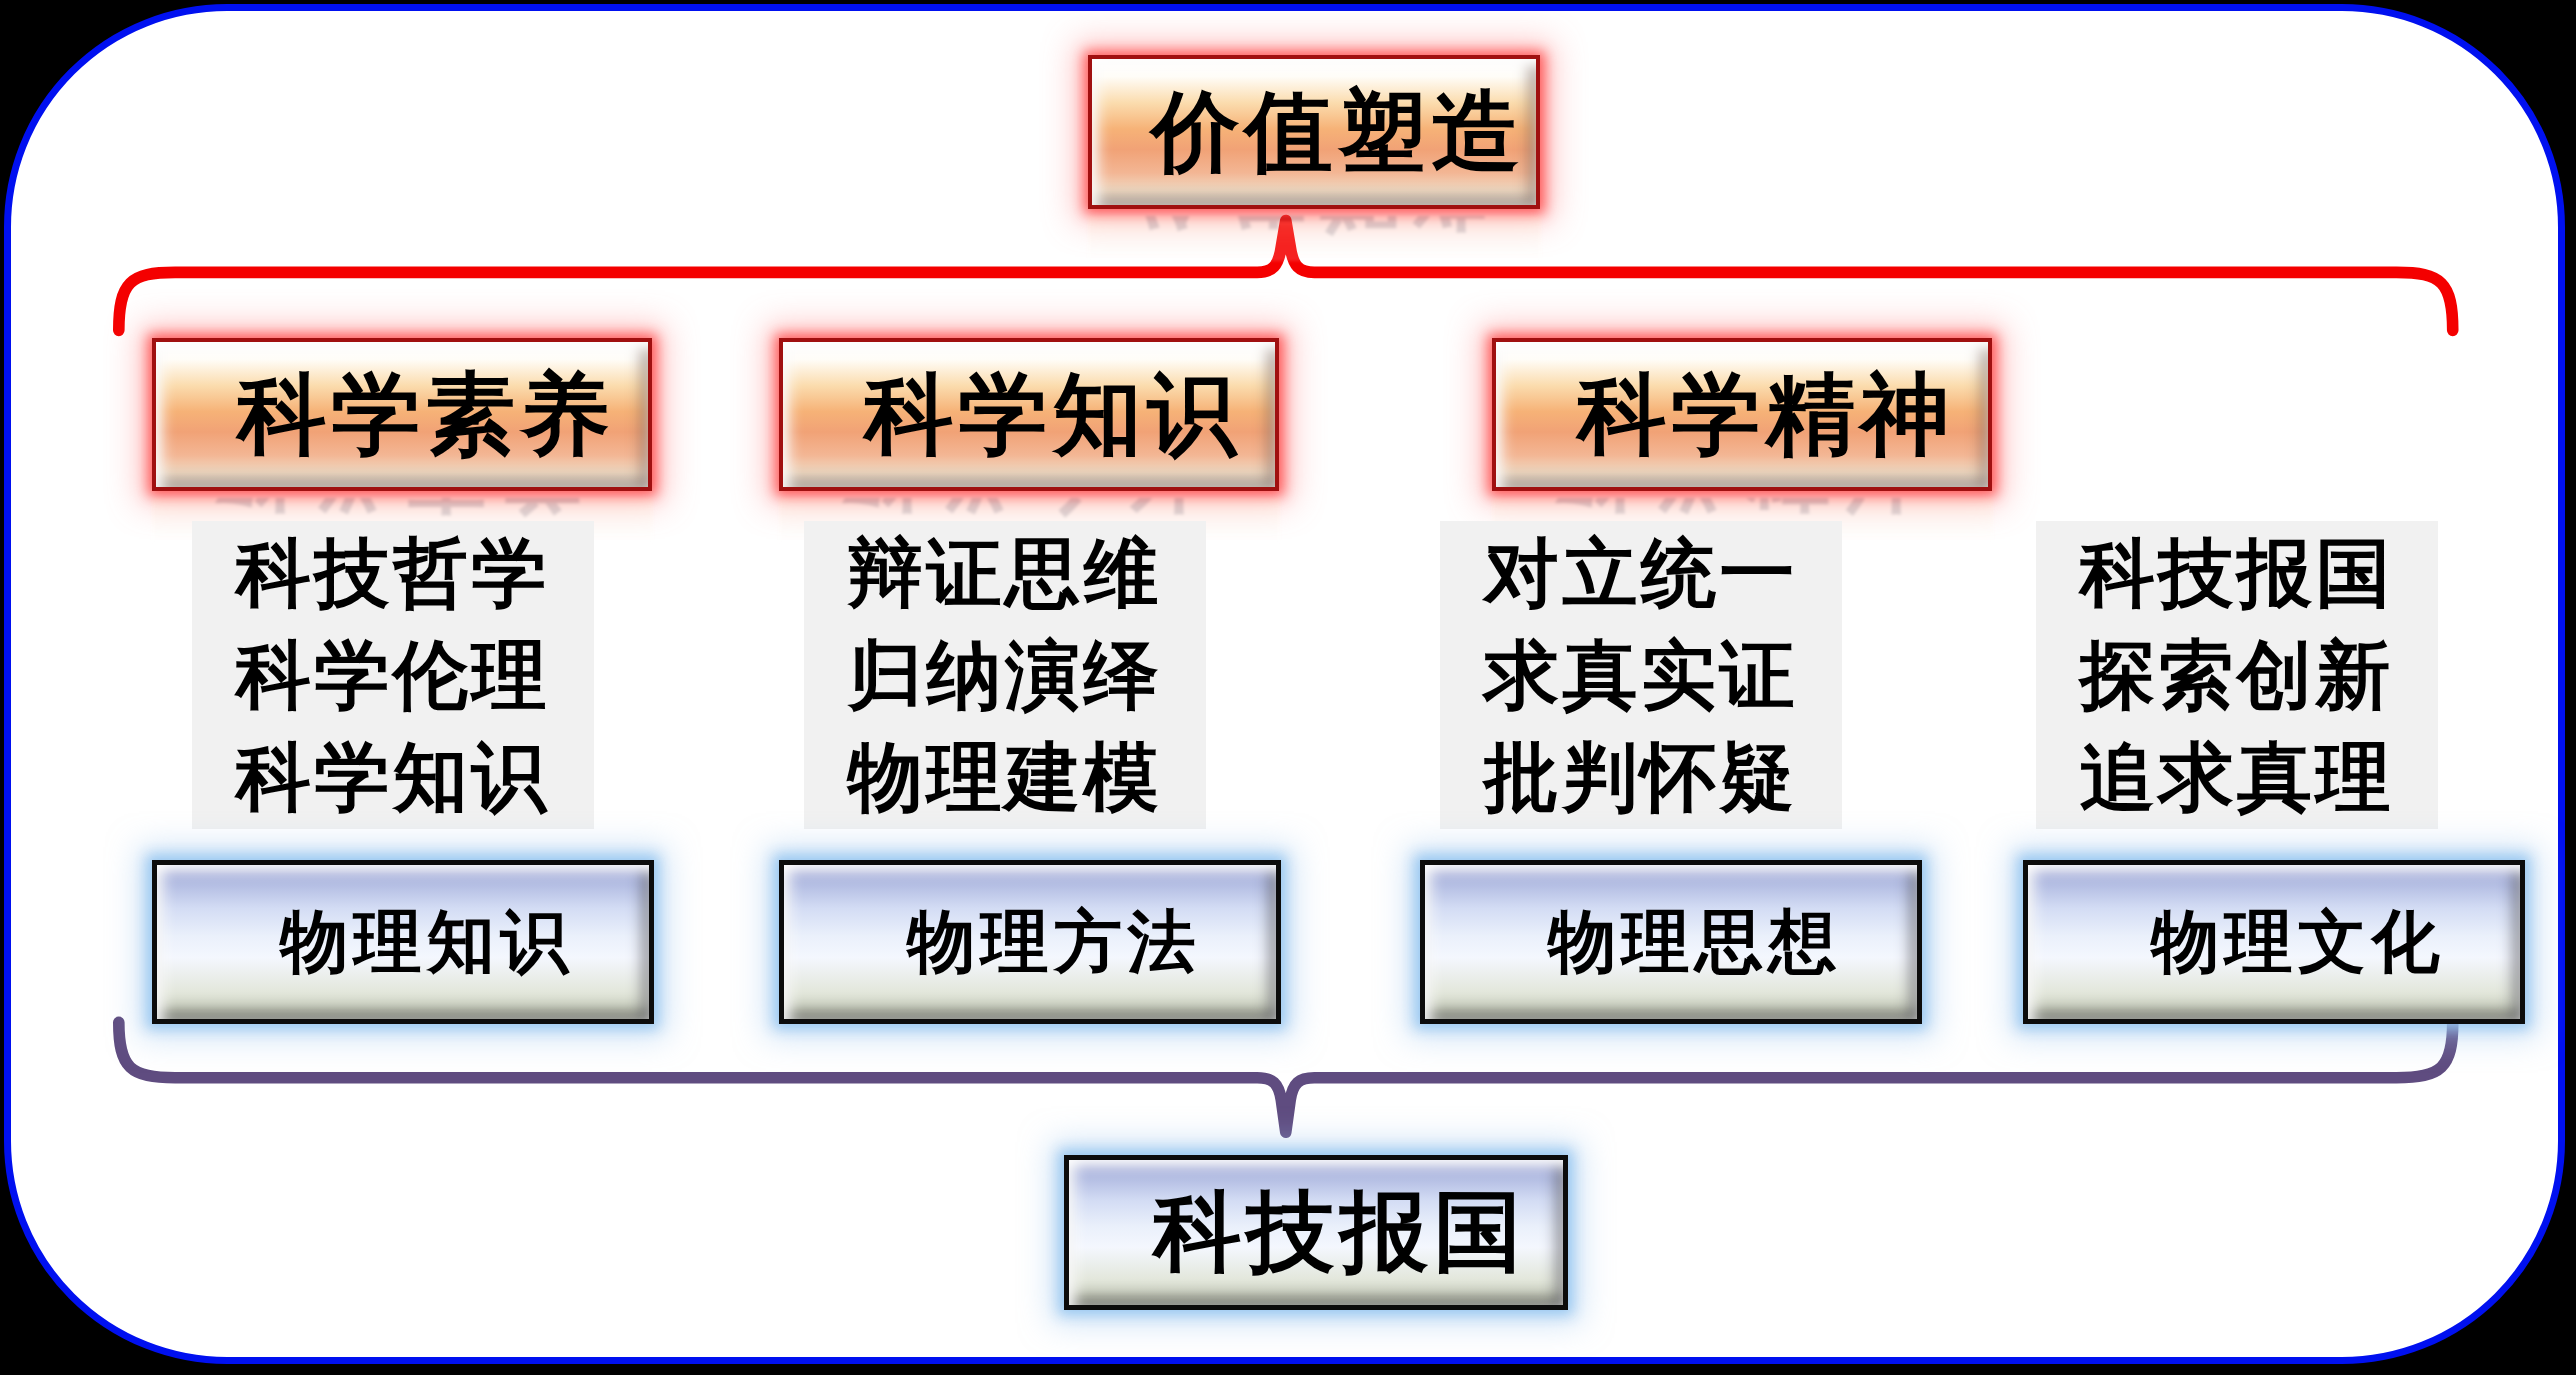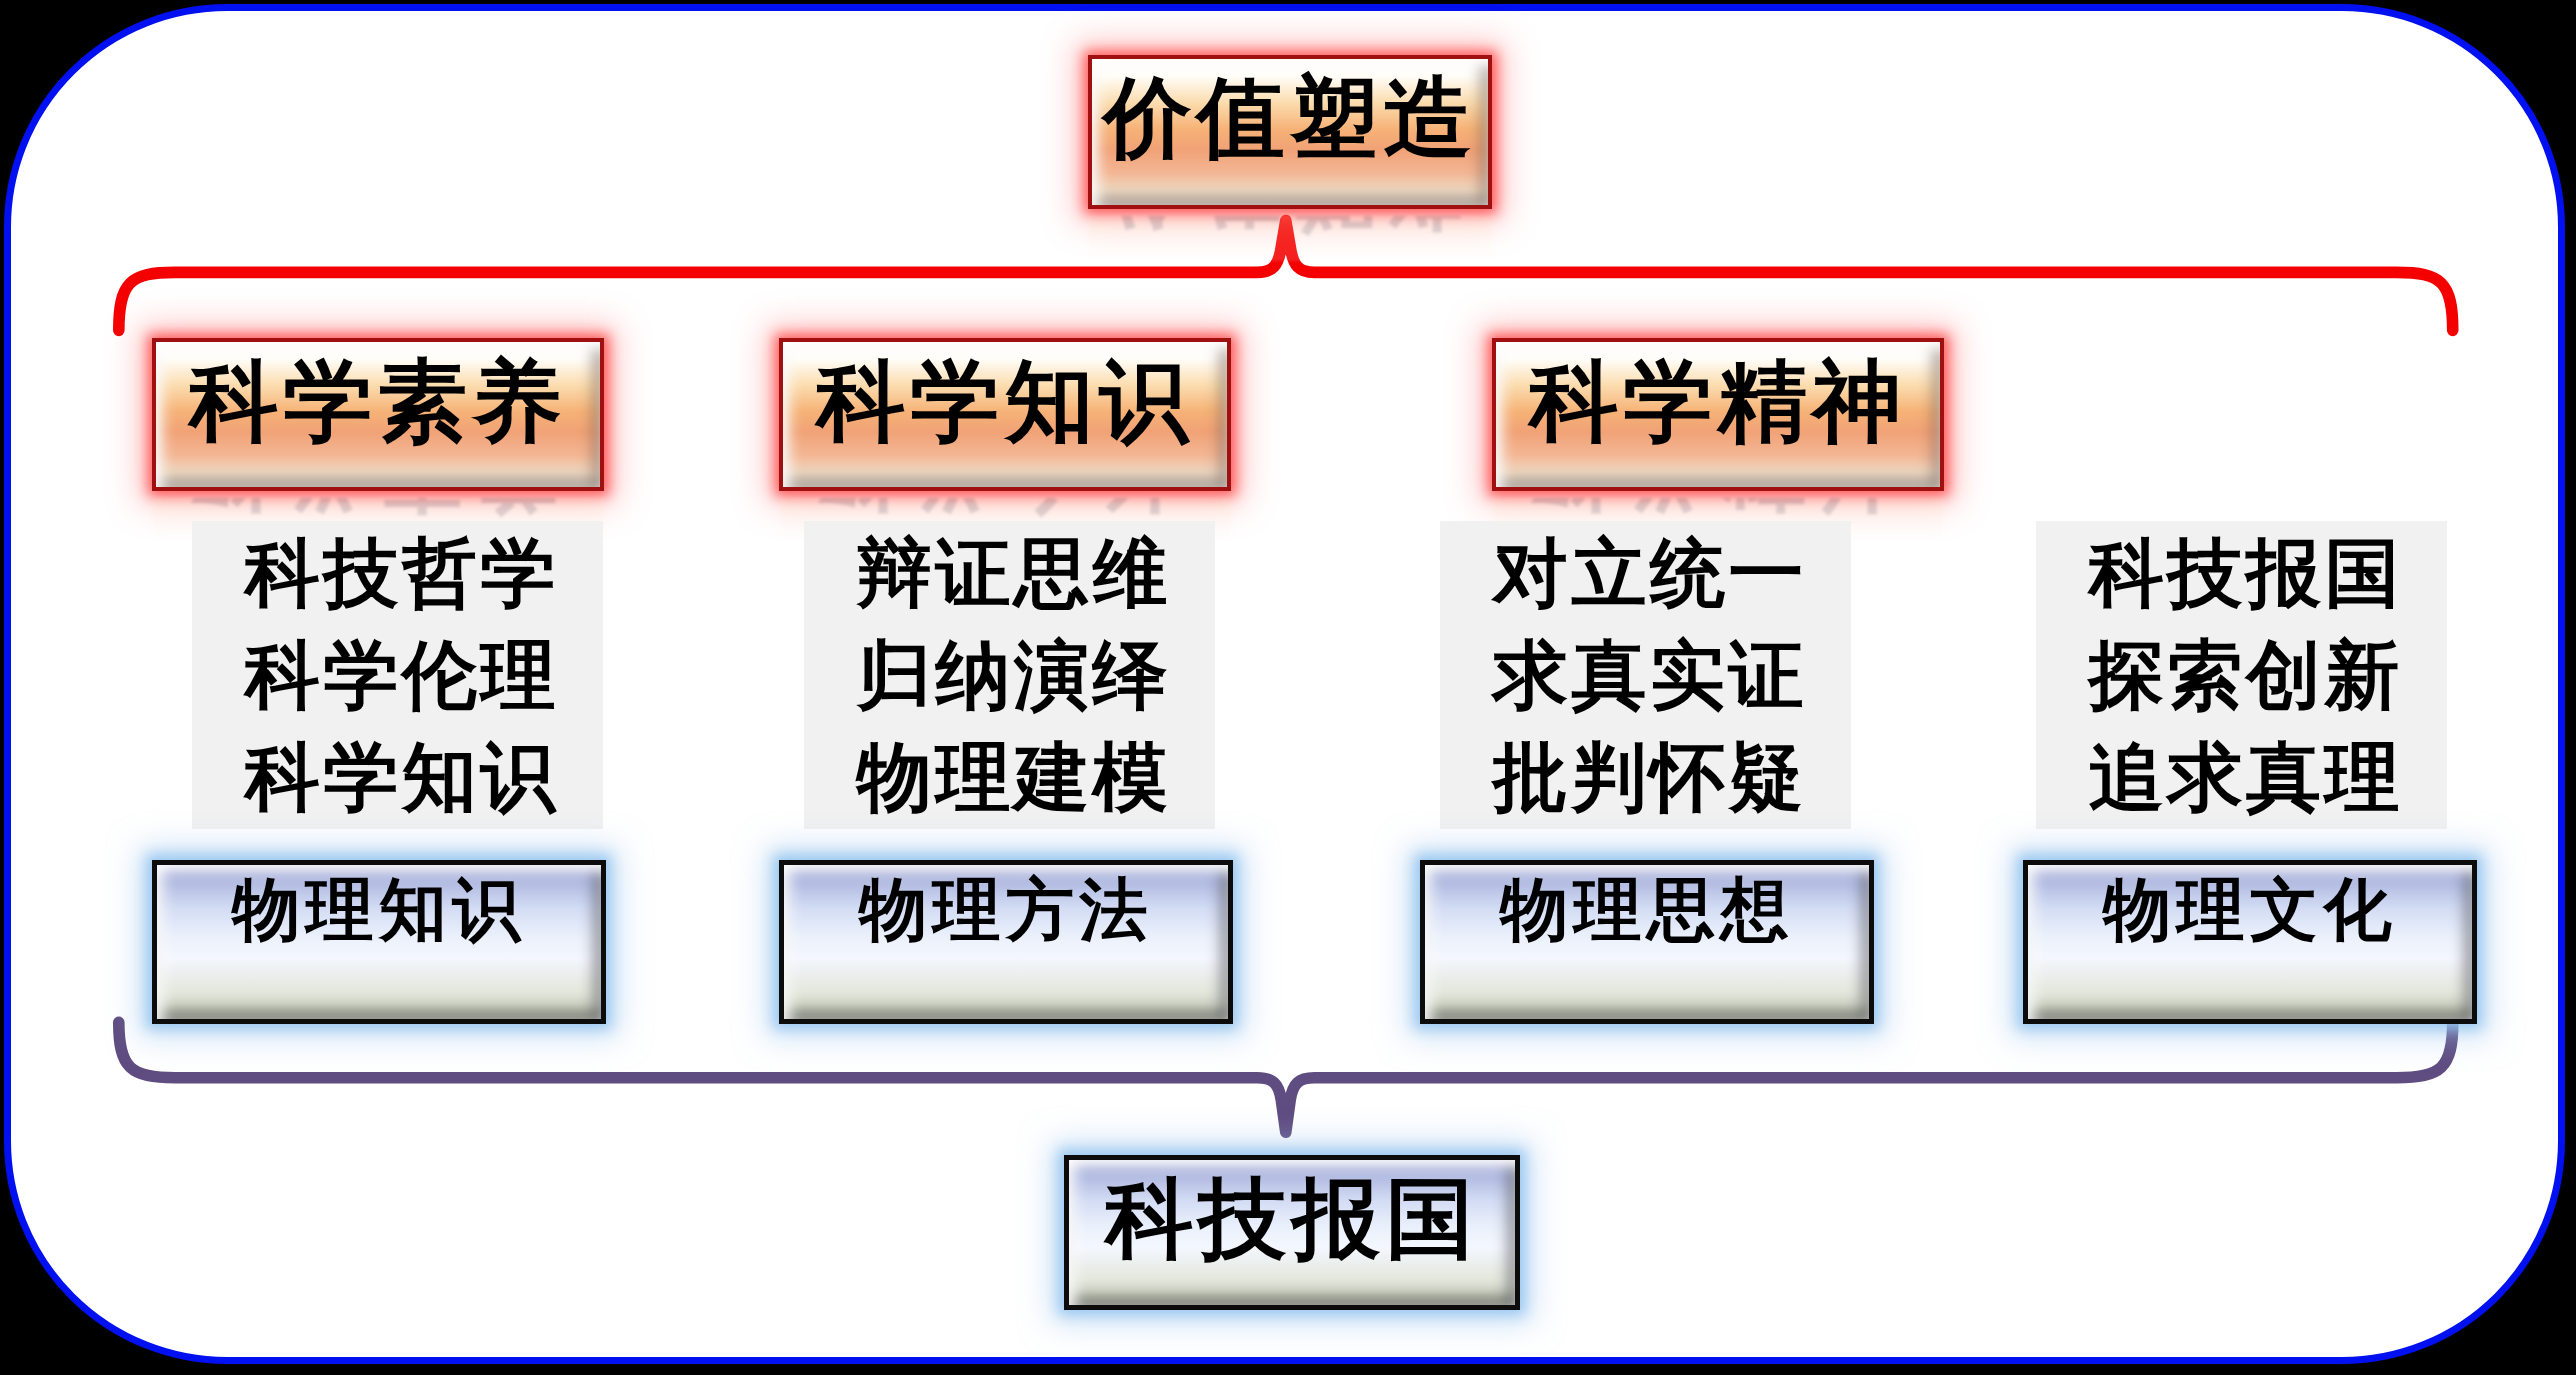--- a/index.html
+++ b/index.html
@@ -7,22 +7,22 @@
         font-family:"Liberation Sans","DejaVu Sans",sans-serif;color:#000;}
 
   
   .frame{position:absolute;left:3.6px;top:3.6px;width:2547px;height:1346px;
          background:#fff;border:7.1px solid #0010F0;border-radius:223px;}
 
   
   .braces{position:absolute;left:0;top:0;width:2576px;height:1375px;pointer-events:none;}
 
   
-  .box{position:absolute;display:flex;justify-content:center;
-       font-weight:900;letter-spacing:5.4px;white-space:nowrap;}
+  .box{position:absolute;display:flex;align-items:center;justify-content:center;
+       font-weight:900;letter-spacing:5.4px;white-space:nowrap;padding-left:48px;}
   .orange-box{border:4.5px solid #A01010;
     background:linear-gradient(180deg,#FFFFFF 0%,#FFFDF8 12%,#FBDCAE 30%,#F6B277 48%,
                #F1A276 62%,#F3B694 78%,#F0D9C2 90%,#E4DCD2 100%);
     box-shadow:0 0 12.5px 4.5px rgba(255,60,60,.8),0 0 32px 13.4px rgba(255,120,120,.42),
       inset 0 10.7px 12.5px -3.6px rgba(255,255,255,1),
       inset 10.7px 0 12.5px -3.6px rgba(255,255,255,.85),
       inset -12.5px 0 14.3px -4.5px rgba(120,95,85,.5),
       inset 0 -12.5px 14.3px -4.5px rgba(120,105,95,.55);}
   .blue-box{border:5.4px solid #0C0C0C;
     background:linear-gradient(180deg,#98A0D1 0%,#AEB8E0 10%,#D3DCF4 28%,#EAF0FB 46%,
@@ -46,21 +46,21 @@
   .topbox .refinner{font-size:88px;}
   .hdr{top:338px;width:444px;height:145px;font-size:89px;}
   .hdr .refinner{font-size:89px;}
   .bbox{top:860px;width:444px;height:154px;font-size:68px;}
   .coursebox{left:1064px;top:1155px;width:446px;height:145px;font-size:88px;}
 
   
   .panel{position:absolute;top:521px;width:402px;height:308px;background:#F1F1F1;
          display:flex;flex-direction:column;align-items:center;justify-content:center;
          font-size:75px;font-weight:900;line-height:102px;letter-spacing:3.6px;
-         white-space:nowrap;padding-left:9px;}
+         white-space:nowrap;}
 </style>
 </head>
 <body>
 
 <div id="page">
 
   <div class="frame"></div>
 
   <svg class="braces" viewBox="0 0 2885 1540">
     <path d="M 133,370 C 133,316 146,305 196,305 L 1408,305

